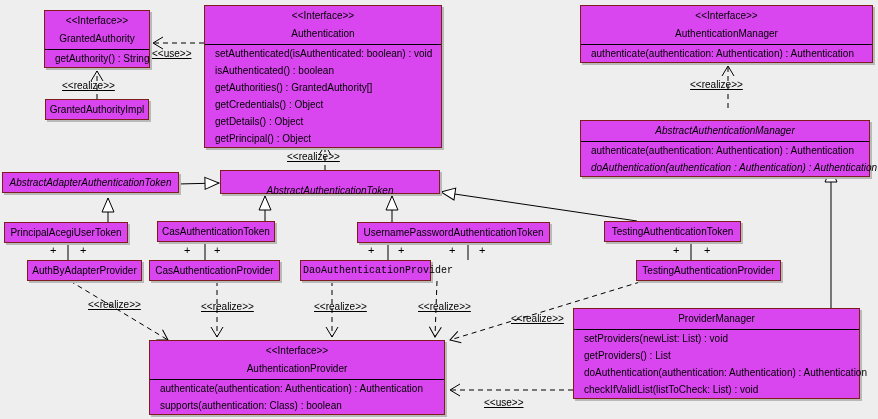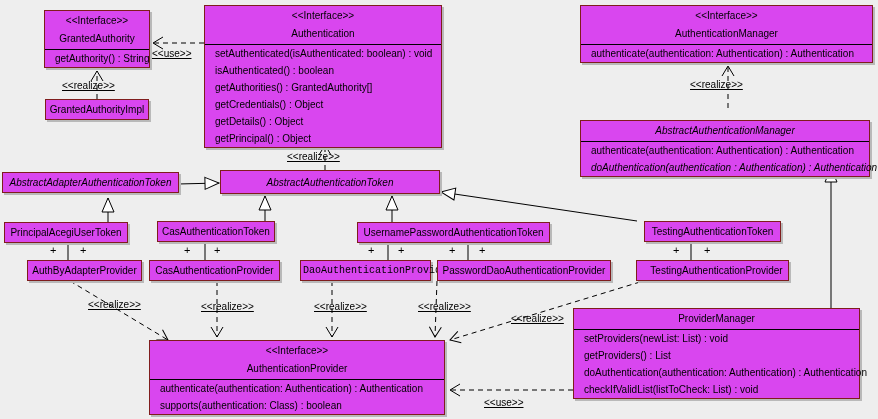--- a/index.html
+++ b/index.html
@@ -108,21 +108,21 @@
     </div>
   </div>
 
   <div class="box single" style="left:2px;top:172px;width:175px;">
     <div class="hd">
         <div class="ln it">AbstractAdapterAuthenticationToken</div>
       </div>
   </div>
 
   <div class="box single" style="left:220px;top:170px;width:218px;height:22px;">
-    <div class="hd" style="padding-top:3px;">
+    <div class="hd" style="padding-top:11px;">
         <div class="ln it">AbstractAuthenticationToken</div>
       </div>
   </div>
 
   <div class="box single" style="left:4px;top:222px;width:122px;">
     <div class="hd">
         <div class="ln">PrincipalAcegiUserToken</div>
       </div>
   </div>
 
@@ -131,21 +131,21 @@
         <div class="ln">CasAuthenticationToken</div>
       </div>
   </div>
 
   <div class="box single" style="left:357px;top:222px;width:191px;">
     <div class="hd">
         <div class="ln">UsernamePasswordAuthenticationToken</div>
       </div>
   </div>
 
-  <div class="box single" style="left:644px;top:221px;width:135px;">
+  <div class="box single" style="left:604px;top:221px;width:135px;">
     <div class="hd">
         <div class="ln">TestingAuthenticationToken</div>
       </div>
   </div>
 
   <div class="box single" style="left:11px;top:260px;width:113px;margin-left:16px;">
     <div class="hd">
         <div class="ln">AuthByAdapterProvider</div>
       </div>
   </div>
@@ -155,27 +155,22 @@
         <div class="ln">CasAuthenticationProvider</div>
       </div>
   </div>
 
   <div class="box single" style="left:300px;top:260px;width:129px;font-family:Liberation Mono, monospace;">
     <div class="hd">
         <div class="ln">DaoAuthenticationProvider</div>
       </div>
   </div>
 
-  <div class="box single" style="left:437px;top:260px;width:172px;">
-    <div class="hd">
-        <div class="ln">PasswordDaoAuthenticationProvider</div>
-      </div>
-  </div>
-
-  <div class="box single" style="left:636px;top:260px;width:143px;padding-left:8px;">
+
+  <div class="box single" style="left:636px;top:260px;width:143px;">
     <div class="hd">
         <div class="ln">TestingAuthenticationProvider</div>
       </div>
   </div>
 
   <div class="box" style="left:149px;top:340px;width:294px;">
     <div class="hd">
         <div class="ln">&lt;&lt;Interface&gt;&gt;</div>
       <div class="ln">AuthenticationProvider</div>
       </div>

